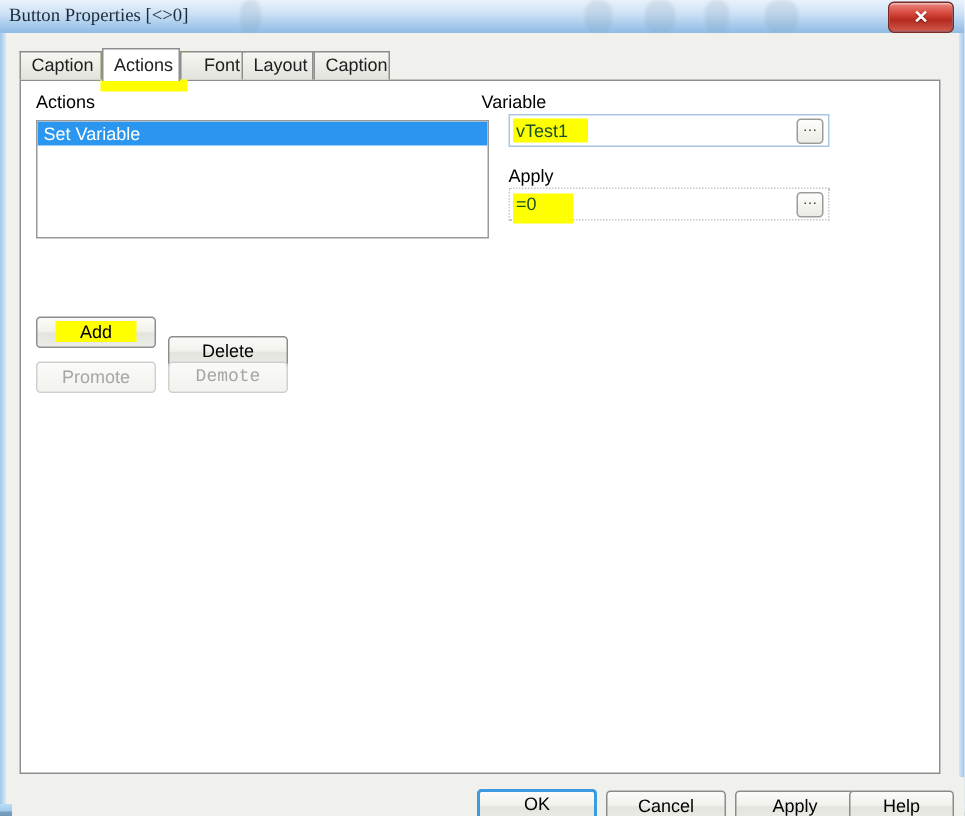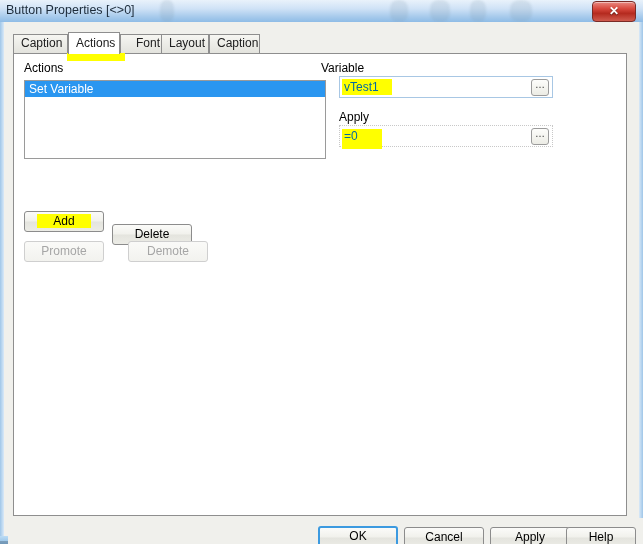--- a/index.html
+++ b/index.html
@@ -42,20 +42,21 @@
     filter: blur(1px);
   }
   .title-text {
     position: absolute;
     left: 6px;
     top: 3px;
     font-size: 12.5px;
     color: #1c2b3a;
     white-space: nowrap;
     z-index: 3;
+    font-family: Liberation Serif, serif;
   }
   .close-btn {
     position: absolute;
     right: 7px;
     top: 1px;
     width: 42px;
     height: 19px;
     border-radius: 4px;
     border: 1px solid #7a2b26;
     background: linear-gradient(to bottom, #e98a82 0%, #d8493e 35%, #b52a1f 60%, #cf5b4e 100%);
@@ -232,21 +233,21 @@
     border: 1px solid #a8c7e4;
   }
   .textfield.plain {
     border: 1px dotted #c8c8c8;
   }
   .textfield .value {
     position: absolute;
     left: 4px;
     top: 3px;
     font-size: 12px;
-    color: #0369a1;
+    color: #14532d;
     white-space: nowrap;
     z-index: 2;
   }
   .field-highlight {
     position: absolute;
     background: #ffff00;
     z-index: 1;
   }
   .ellipsis-btn {
     position: absolute;
@@ -329,21 +330,21 @@
       <div class="btn" style="left:10px; top:157px; width:80px;">
         <div class="btn-highlight"></div>
         <span class="btn-label">Add</span>
       </div>
       <div class="btn" style="left:98px; top:157px; width:80px;margin-top:13px;">
         <span class="btn-label">Delete</span>
       </div>
       <div class="btn disabled" style="left:10px; top:187px; width:80px;">
         <span class="btn-label">Promote</span>
       </div>
-      <div class="btn disabled" style="left:114px; top:187px; width:80px;">
+      <div class="btn disabled" style="left:98px; top:187px; width:80px;font-family:Liberation Mono, monospace;">
         <span class="btn-label">Demote</span>
       </div>
 
       <div class="field-label" style="left:307px; top:7px;">Variable</div>
       <div class="textfield focused" style="left:325px; top:22px; width:214px;">
         <div class="field-highlight" style="left:2px; top:2px; width:50px; height:16px;"></div>
         <div class="value">vTest1</div>
         <div class="ellipsis-btn">
           <span>…</span>
         </div>

